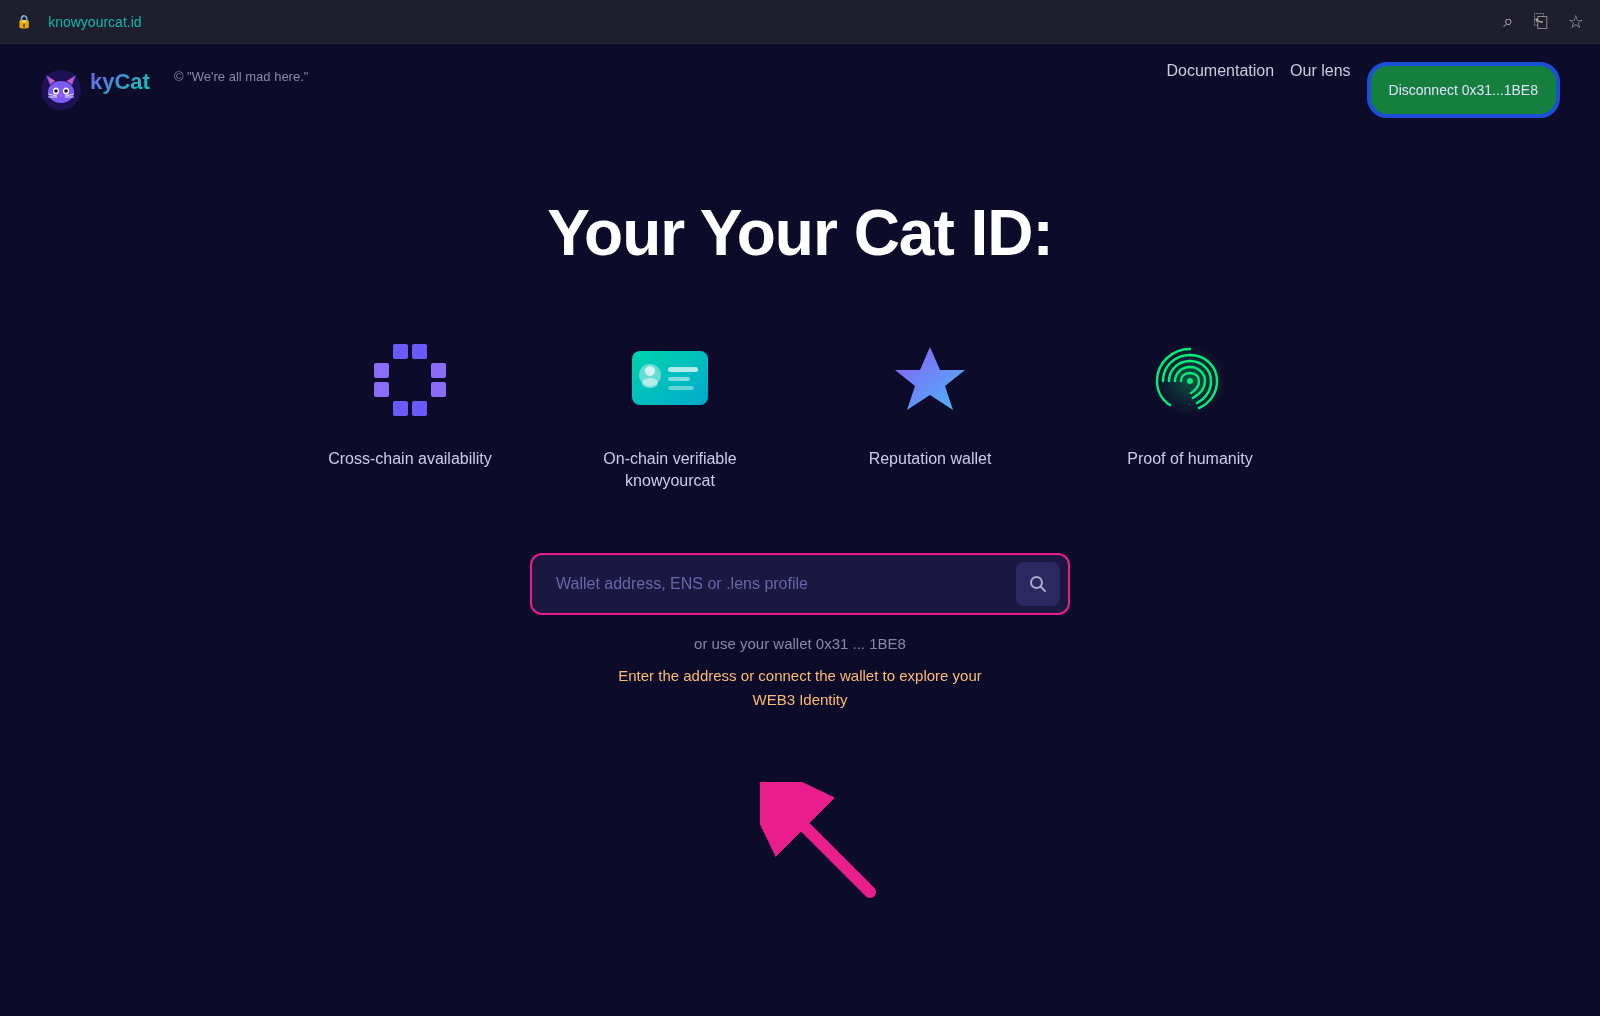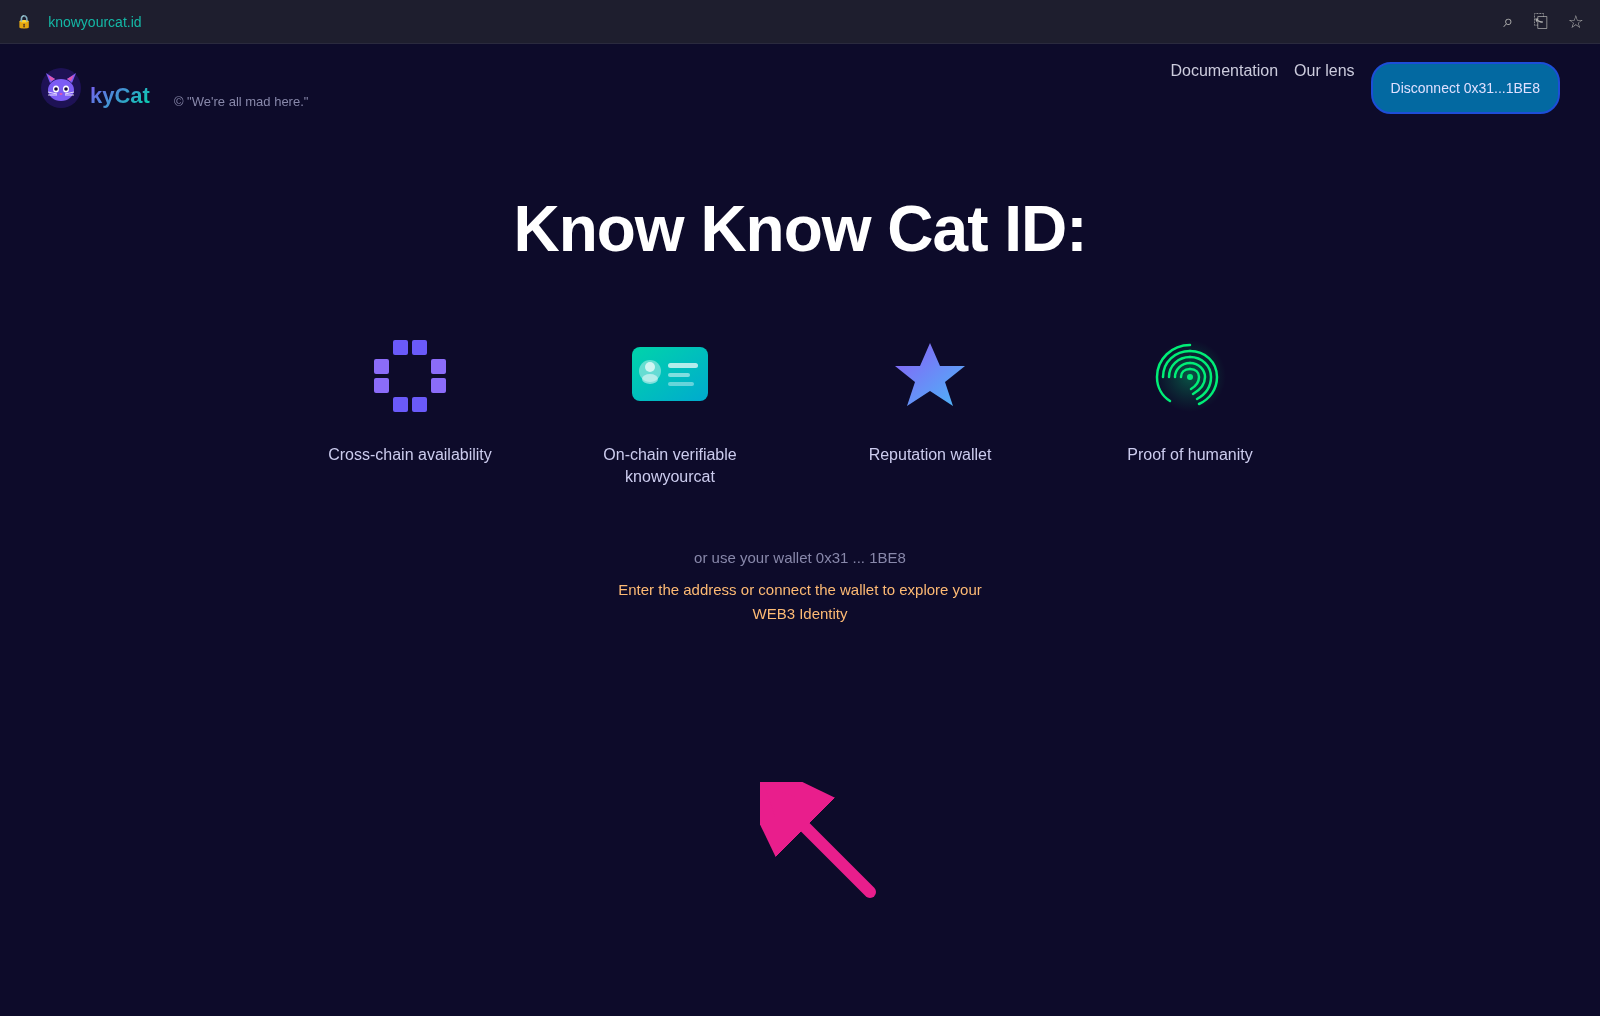--- a/index.html
+++ b/index.html
@@ -54,21 +54,21 @@
     .nav {
       display: flex;
       align-items: center;
       padding: 18px 40px;
       position: relative;
       z-index: 10;
     }
 
     .logo-area {
       display: flex;
-      align-items: flex-end;
+      align-items: flex-start;
       gap: 8px;
     }
 
     .logo-icon {
       width: 42px;
       height: 42px;
     }
 
     .logo-text {
       font-size: 22px;
@@ -93,22 +93,22 @@
     }
 
     .nav-link {
       color: #ccccdd;
       font-size: 16px;
       text-decoration: none;
       cursor: pointer;
     }
 
     .disconnect-btn {
-      background: #0369a1;
-      border: 2px solid #1d4ed8;
+      background: #15803d;
+      border: 4px solid #1d4ed8;
       border-radius: 20px;
       padding: 16px 18px;
       color: #e0e0ff;
       font-size: 14px;
       cursor: pointer;
       display: flex;
       align-items: center;
       gap: 6px;
     }
 
@@ -278,21 +278,21 @@
 
     <div class="nav-links">
       <a class="nav-link">Documentation</a>
       <a class="nav-link">Our lens</a>
       <button class="disconnect-btn">Disconnect  0x31...1BE8</button>
     </div>
   </nav>
 
   <div class="main">
 
-    <h1 class="hero-title">Know Know Cat ID:</h1>
+    <h1 class="hero-title">Your Your Cat ID:</h1>
 
     <div class="features-row">
 
       <div class="feature-card">
         <div class="feature-icon-wrap">
           <div class="grid-icon">
 
             <div class="grid-cell empty"></div>
             <div class="grid-cell filled"></div>
             <div class="grid-cell filled"></div>
@@ -382,20 +382,29 @@
             <path d="M37 30 C43 30, 46 33.5, 46 38 C46 43 43 47 38 50" stroke="#00ee77" stroke-width="2.5" fill="none" stroke-linecap="round"></path>
 
             <circle cx="37" cy="38" r="3" fill="#00ee77"></circle>
           </svg>
         </div>
         <span class="feature-label">Proof of humanity</span>
       </div>
 
     </div>
 
+    <div class="search-container">
+      <input type="text" class="search-box" placeholder="Wallet address, ENS or .lens profile" style="">
+      <button class="search-btn">
+        <svg width="20" height="20" viewBox="0 0 20 20" fill="none">
+          <circle cx="8.5" cy="8.5" r="5.5" stroke="#aaaacc" stroke-width="2"></circle>
+          <line x1="12.5" y1="12.5" x2="17" y2="17" stroke="#aaaacc" stroke-width="2" stroke-linecap="round"></line>
+        </svg>
+      </button>
+    </div>
 
     <p class="wallet-hint">
       <span>or use your wallet 0x31 ... 1BE8</span>
     </p>
 
     <p class="instruction-text">Enter the address or connect the wallet to explore your WEB3 Identity</p>
 
   </div>
 
   <div style="position:absolute; bottom:100px; left:50%; transform:translateX(-40px);">

